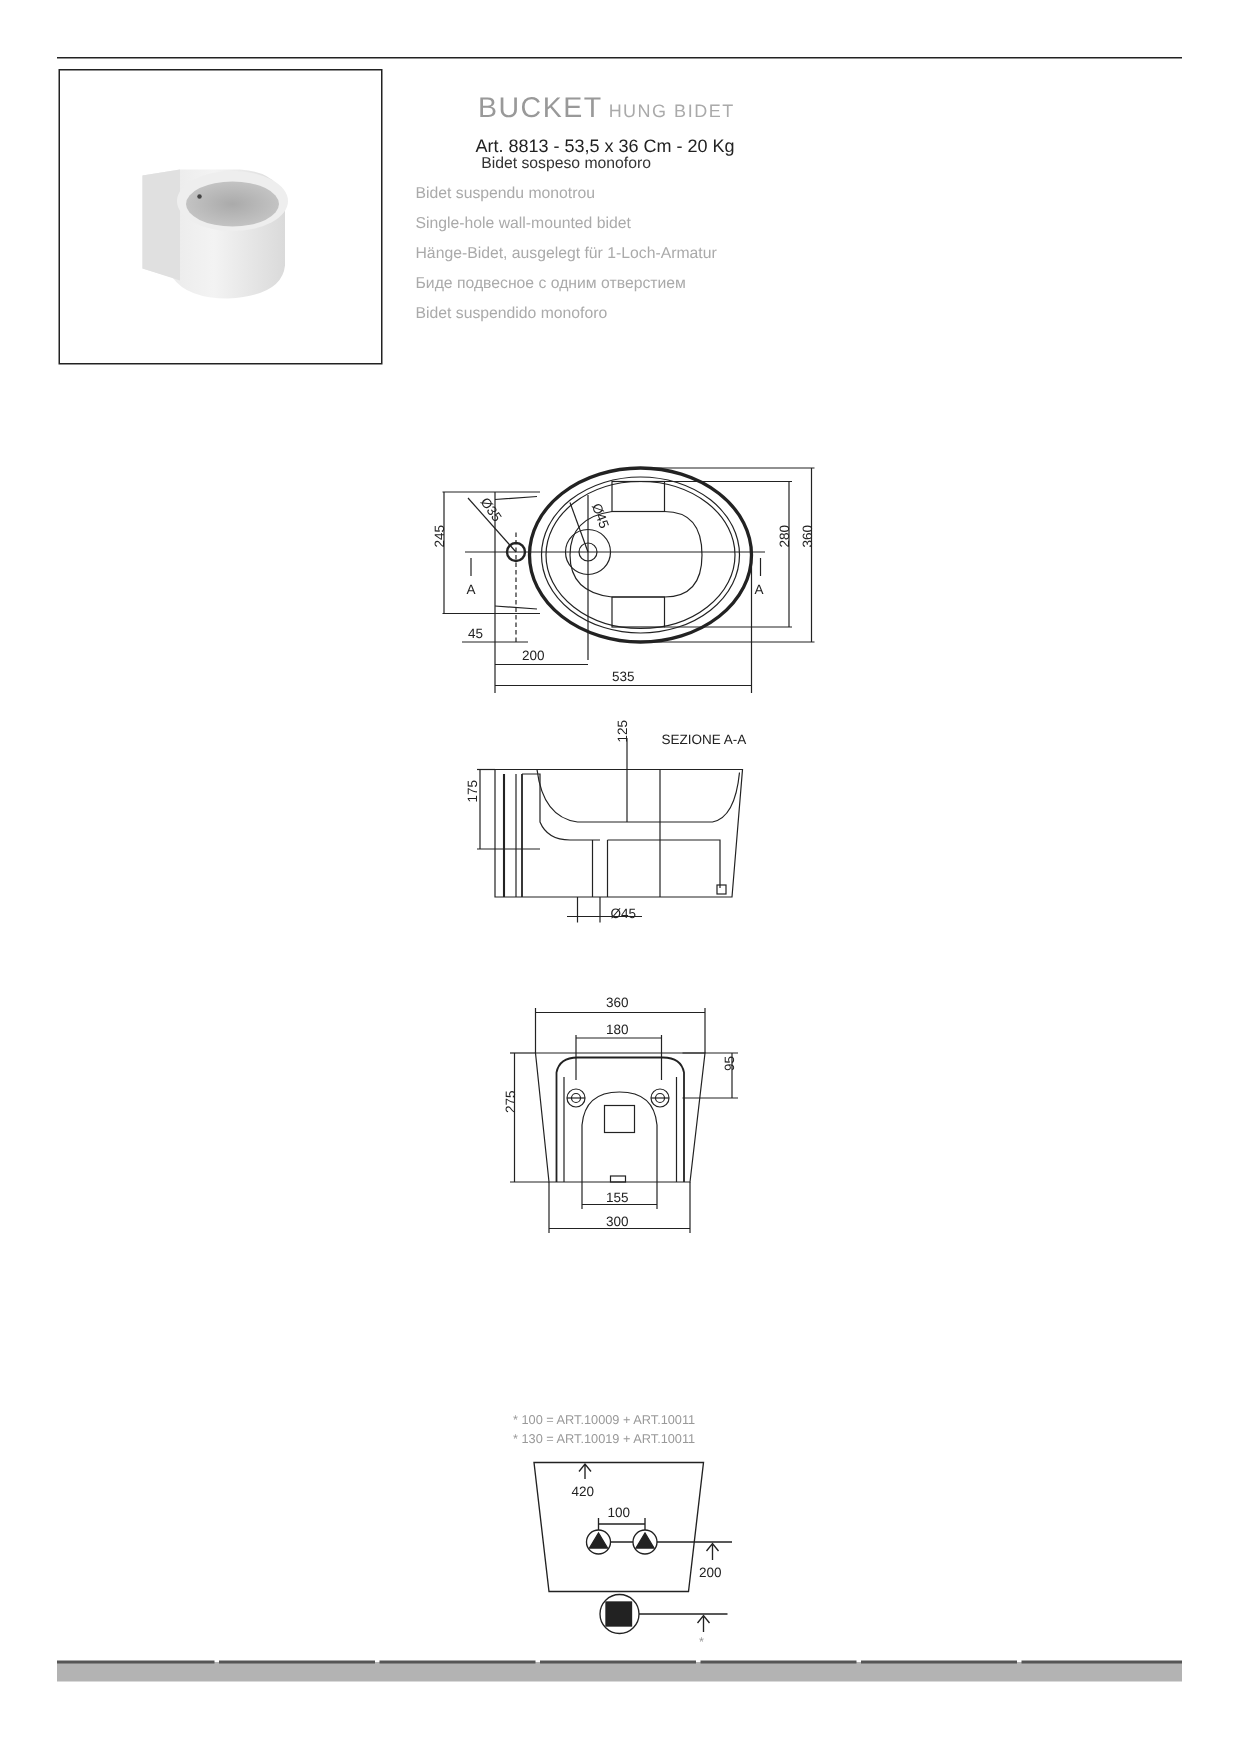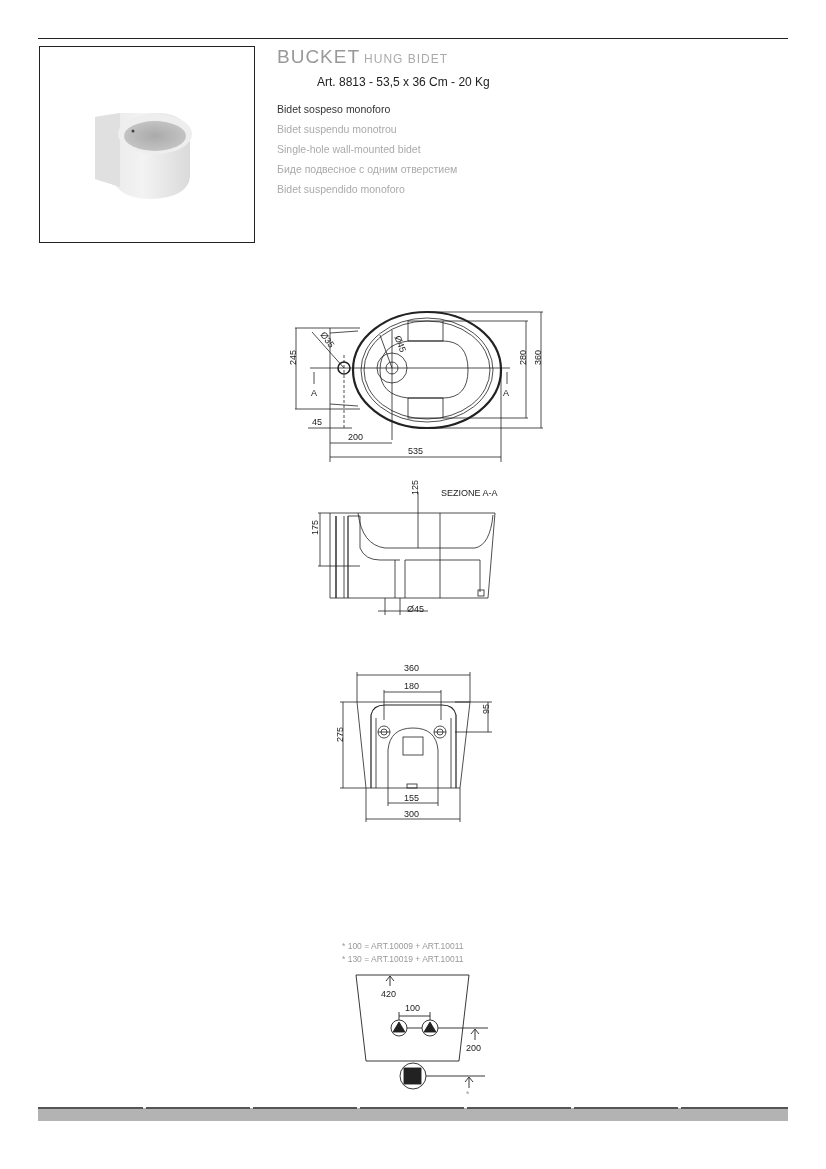--- a/index.html
+++ b/index.html
@@ -1,26 +1,26 @@
 <!DOCTYPE html>
 <html><head>
 <meta charset="utf-8">
 <style>
   html,body{margin:0;padding:0;background:#fff;}
   body{width:826px;height:1169px;position:relative;overflow:hidden;font-family:"Liberation Sans",sans-serif;color:#222;}
   .top-rule{position:absolute;left:38px;top:38px;width:750px;height:1px;background:#222;}
   .photo-box{position:absolute;left:39px;top:46px;width:216px;height:197px;border:1px solid #222;box-sizing:border-box;background:#fff;}
   .photo-box svg{position:absolute;left:0;top:0;}
-  .header{position:absolute;left:277px;top:47px;}
+  .header{position:absolute;left:277px;top:63px;text-align:right;}
   .brand{font-size:19px;letter-spacing:1px;color:#999;line-height:20px;white-space:nowrap;}
   .brand .sub{font-size:12px;letter-spacing:1px;color:#aaa;margin-left:4px;}
   .article{font-size:12px;color:#222;line-height:24px;margin-top:1px;white-space:nowrap;margin-left:40px;}
   .descs{position:absolute;left:277px;top:99px;}
   .desc{font-size:10.5px;line-height:20px;color:#aaa;white-space:nowrap;}
-  .desc.primary{color:#333;}
+  .desc.primary{color:#333;text-align:center;}
   .drawing{position:absolute;left:0;top:0;}
   .dim{font-family:"Liberation Sans",sans-serif;font-size:9px;fill:#222;}
   .note{font-size:8.5px;fill:#999;}
   .footer-bar{position:absolute;left:38px;top:1108px;width:750px;height:13px;background:#b3b3b3;}
   .footer-seg{position:absolute;top:1107px;height:2px;background:#555;}
 </style>
 </head>
 <body>
 
 <div class="top-rule"></div>
@@ -48,20 +48,21 @@
 
 <div class="header">
   <div class="brand"><span>BUCKET</span><span class="sub">HUNG BIDET</span></div>
   <div class="article">Art. 8813 - 53,5 x 36 Cm - 20 Kg</div>
 </div>
 
 <div class="descs">
   <div class="desc primary">Bidet sospeso monoforo</div>
   <div class="desc">Bidet suspendu monotrou</div>
   <div class="desc">Single-hole wall-mounted bidet</div>
+  <div class="desc">Hänge-Bidet, ausgelegt für 1-Loch-Armatur</div>
   <div class="desc">Биде подвесное с одним отверстием</div>
   <div class="desc">Bidet suspendido monoforo</div>
 </div>
 
 <svg class="drawing" width="826" height="1169">
 
   <g stroke="#222" fill="none" stroke-width="0.8">
     <ellipse cx="427" cy="370" rx="74" ry="58" stroke-width="2.2"></ellipse>
     <ellipse cx="427" cy="370" rx="66" ry="52"></ellipse>
     <ellipse cx="427" cy="370" rx="63" ry="49"></ellipse>

